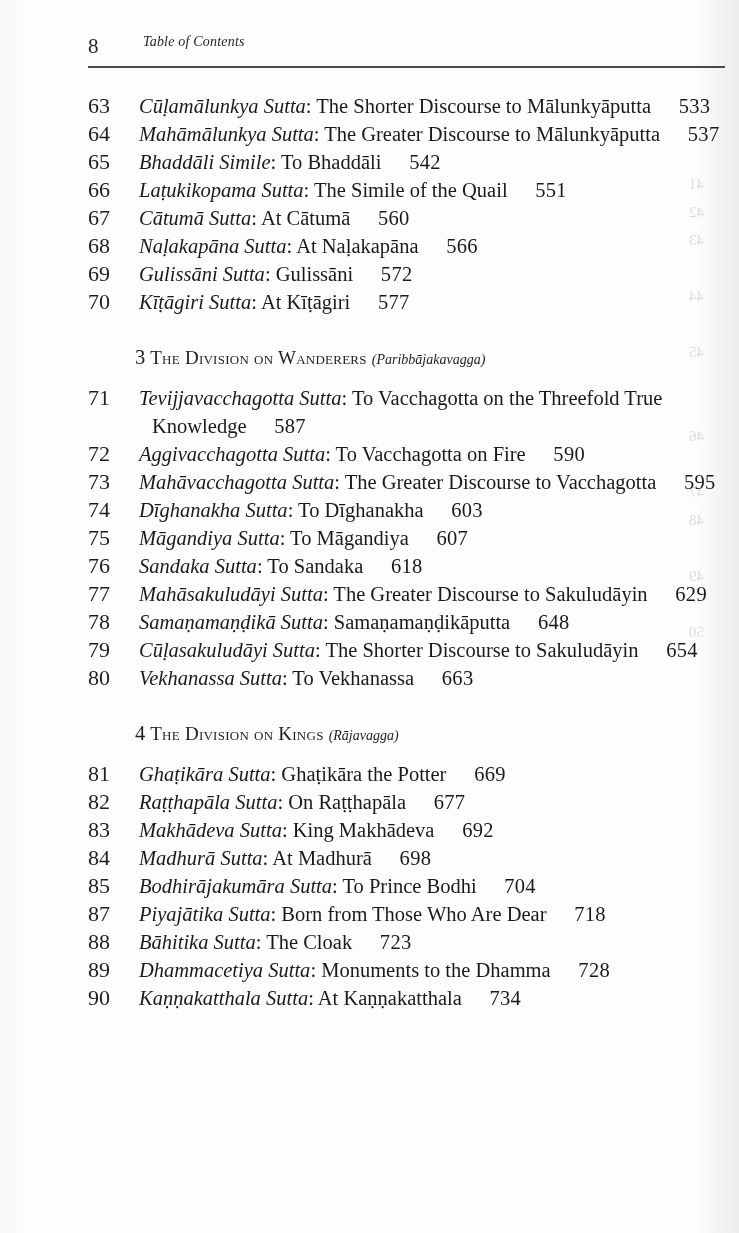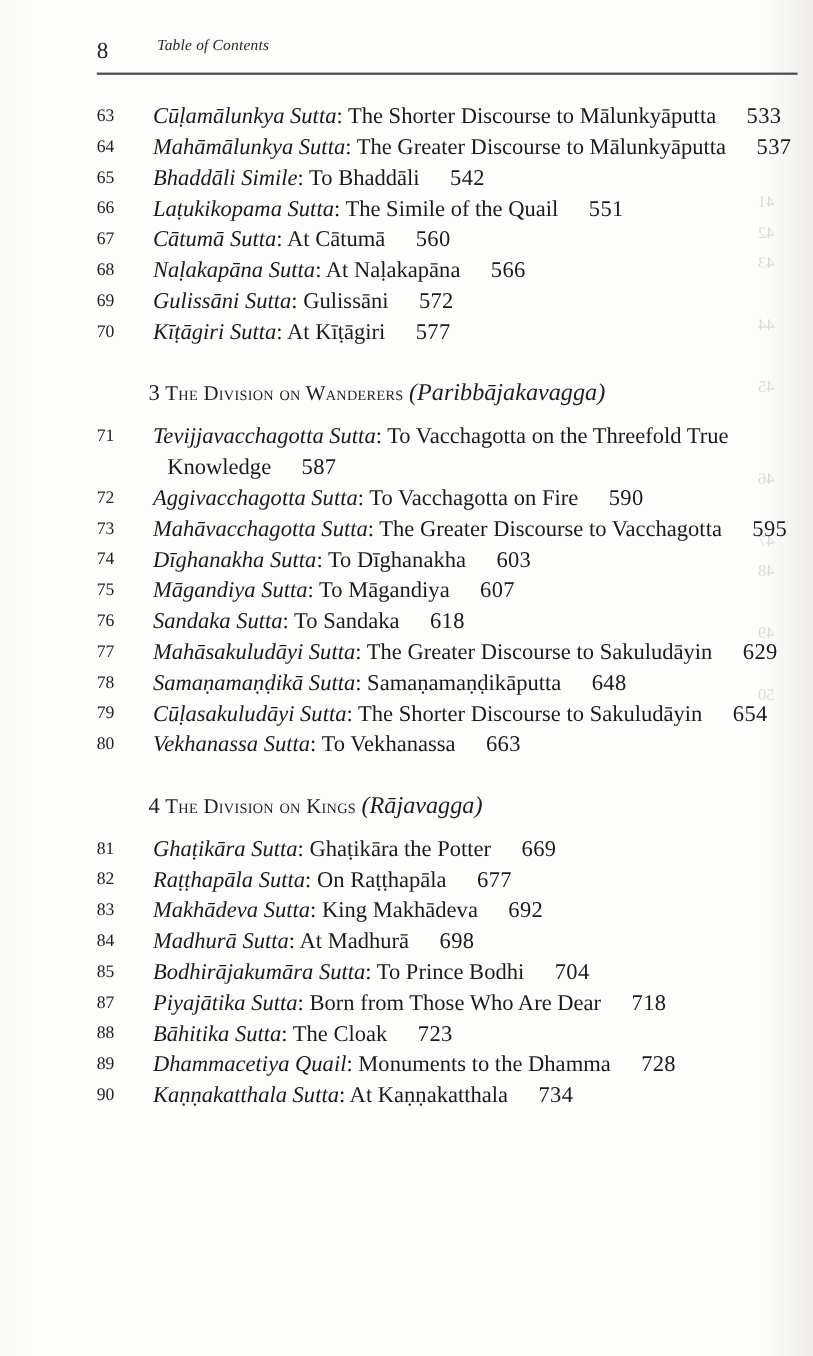--- a/index.html
+++ b/index.html
@@ -99,21 +99,21 @@
     font-size: 20.5px;
     line-height: 28px;
     text-indent: 0;
   }
   .entry .num {
     position: absolute;
     left: 88px;
     top: 0;
     width: 32px;
     text-align: left;
-    font-size: 16px;
+    font-size: 22px;
     color: #1e1e1e;
   }
   .entry .body {
     display: block;
     text-indent: 0;
     margin-left: 4px;
     padding-left: 13px;
     text-indent: -13px;
   }
   .pali {
@@ -139,21 +139,21 @@
   .division .dnum {
     font-size: 20.5px;
   }
   .division .dcaps {
     font-variant: small-caps;
     font-size: 19px;
     letter-spacing: 0.25px;
   }
   .division .dpali {
     font-style: italic;
-    font-size: 22px;
+    font-size: 14px;
   }
 </style>
 </head>
 <body>
 
 <div class="page"></div>
 
 <div class="ghost-col">41<br>42<br>43<br><br>44<br><br>45<br><br><br>46<br><br>47<br>48<br><br>49<br><br>50</div>
 
 <div class="content">
@@ -262,21 +262,21 @@
       <div class="entry">
         <span class="num">87</span>
         <span class="body"><span class="pali">Piyajātika Sutta</span><span class="gloss">: Born from Those Who Are Dear</span> <span class="pageno">718</span></span>
       </div>
       <div class="entry">
         <span class="num">88</span>
         <span class="body"><span class="pali">Bāhitika Sutta</span><span class="gloss">: The Cloak</span> <span class="pageno">723</span></span>
       </div>
       <div class="entry">
         <span class="num">89</span>
-        <span class="body"><span class="pali">Dhammacetiya Quail</span><span class="gloss">: Monuments to the Dhamma</span> <span class="pageno">728</span></span>
+        <span class="body"><span class="pali">Dhammacetiya Sutta</span><span class="gloss">: Monuments to the Dhamma</span> <span class="pageno">728</span></span>
       </div>
       <div class="entry">
         <span class="num">90</span>
         <span class="body"><span class="pali">Kaṇṇakatthala Sutta</span><span class="gloss">: At Kaṇṇakatthala</span> <span class="pageno">734</span></span>
       </div>
     </div>
 
 </div>
 
 </body></html>

